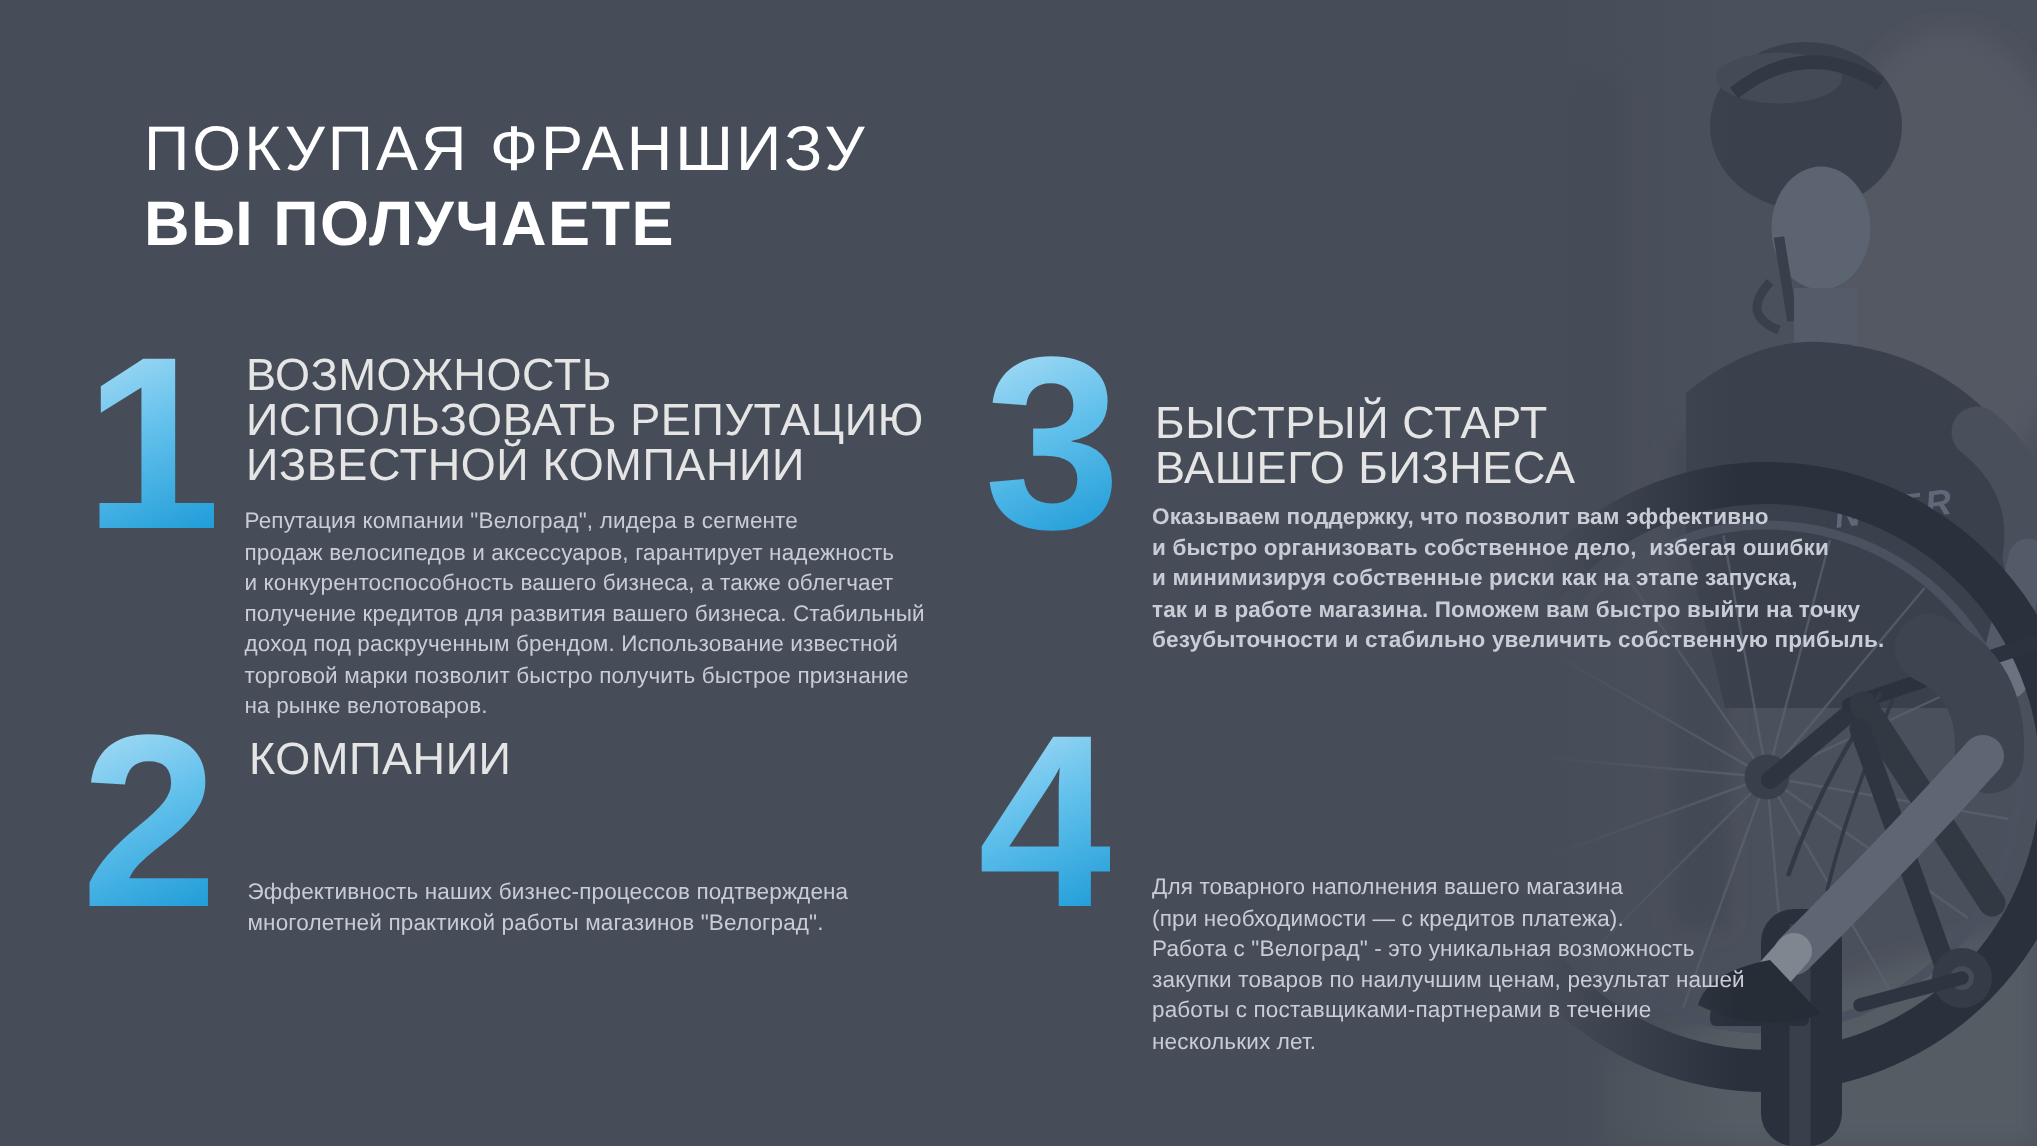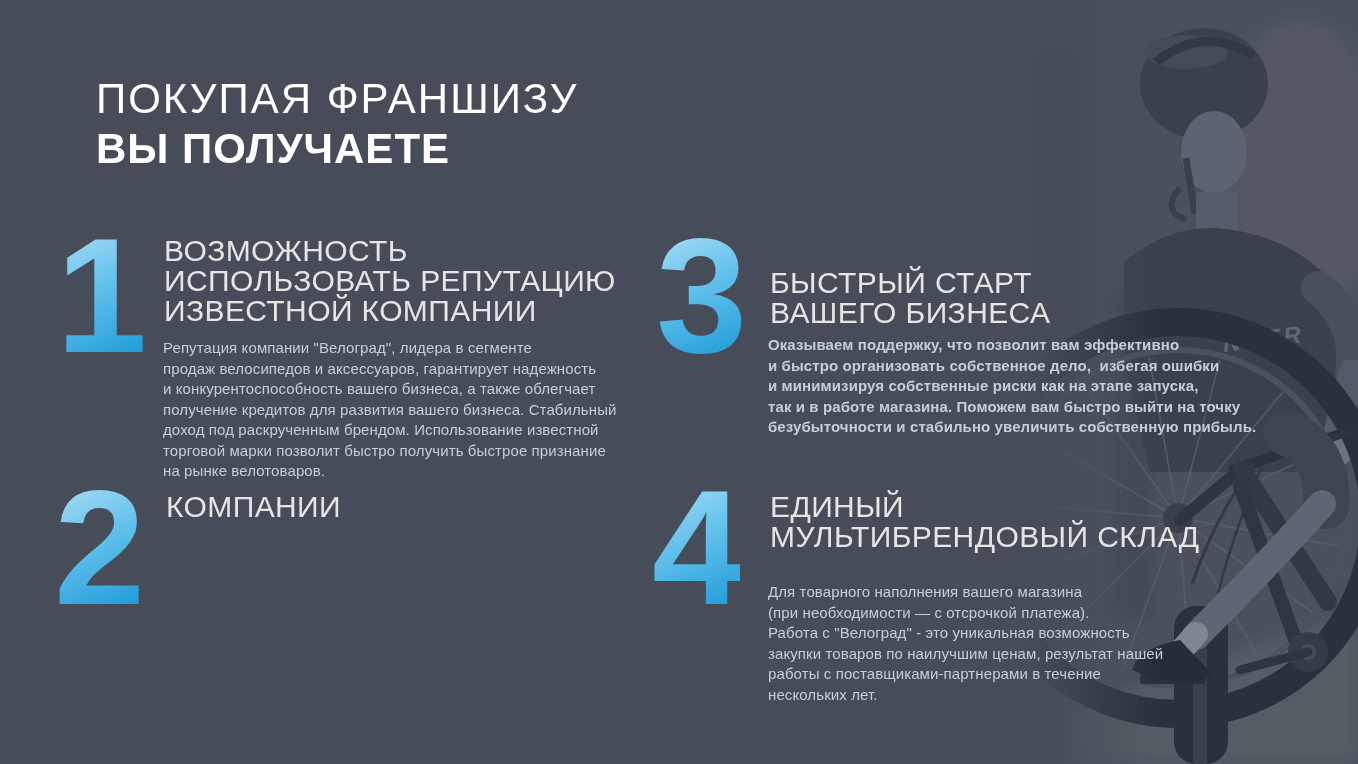--- a/index.html
+++ b/index.html
@@ -159,33 +159,33 @@
   <p class="body" id="t1">Репутация компании "Велоград", лидера в сегменте
 продаж велосипедов и аксессуаров, гарантирует надежность
 и конкурентоспособность вашего бизнеса, а также облегчает
 получение кредитов для развития вашего бизнеса. Стабильный
 доход под раскрученным брендом. Использование известной
 торговой марки позволит быстро получить быстрое признание
 на рынке велотоваров.</p>
 
   <div class="num" id="n2">2</div>
   <h2 class="heading" id="h2">КОМПАНИИ</h2>
+  <p class="body" id="t2">Эффективность наших бизнес-процессов подтверждена
+многолетней практикой работы магазинов "Велоград".</p>
 
   <div class="num" id="n3">3</div>
   <h2 class="heading" id="h3">БЫСТРЫЙ СТАРТ
 ВАШЕГО БИЗНЕСА</h2>
   <p class="body" id="t3">Оказываем поддержку, что позволит вам эффективно
 и быстро организовать собственное дело,  избегая ошибки
 и минимизируя собственные риски как на этапе запуска,
 так и в работе магазина. Поможем вам быстро выйти на точку
 безубыточности и стабильно увеличить собственную прибыль.</p>
 
   <div class="num" id="n4">4</div>
-  <h2 class="heading" id="h4">ЕДИНЫЙ
-МУЛЬТИБРЕНДОВЫЙ СКЛАД</h2>
   <p class="body" id="t4">Для товарного наполнения вашего магазина
-(при необходимости — с отсрочкой платежа).
+(при необходимости — с кредитов платежа).
 Работа с "Велоград" - это уникальная возможность
 закупки товаров по наилучшим ценам, результат нашей
 работы с поставщиками-партнерами в течение
 нескольких лет.</p>
 
 </div>
 
 </body></html>

